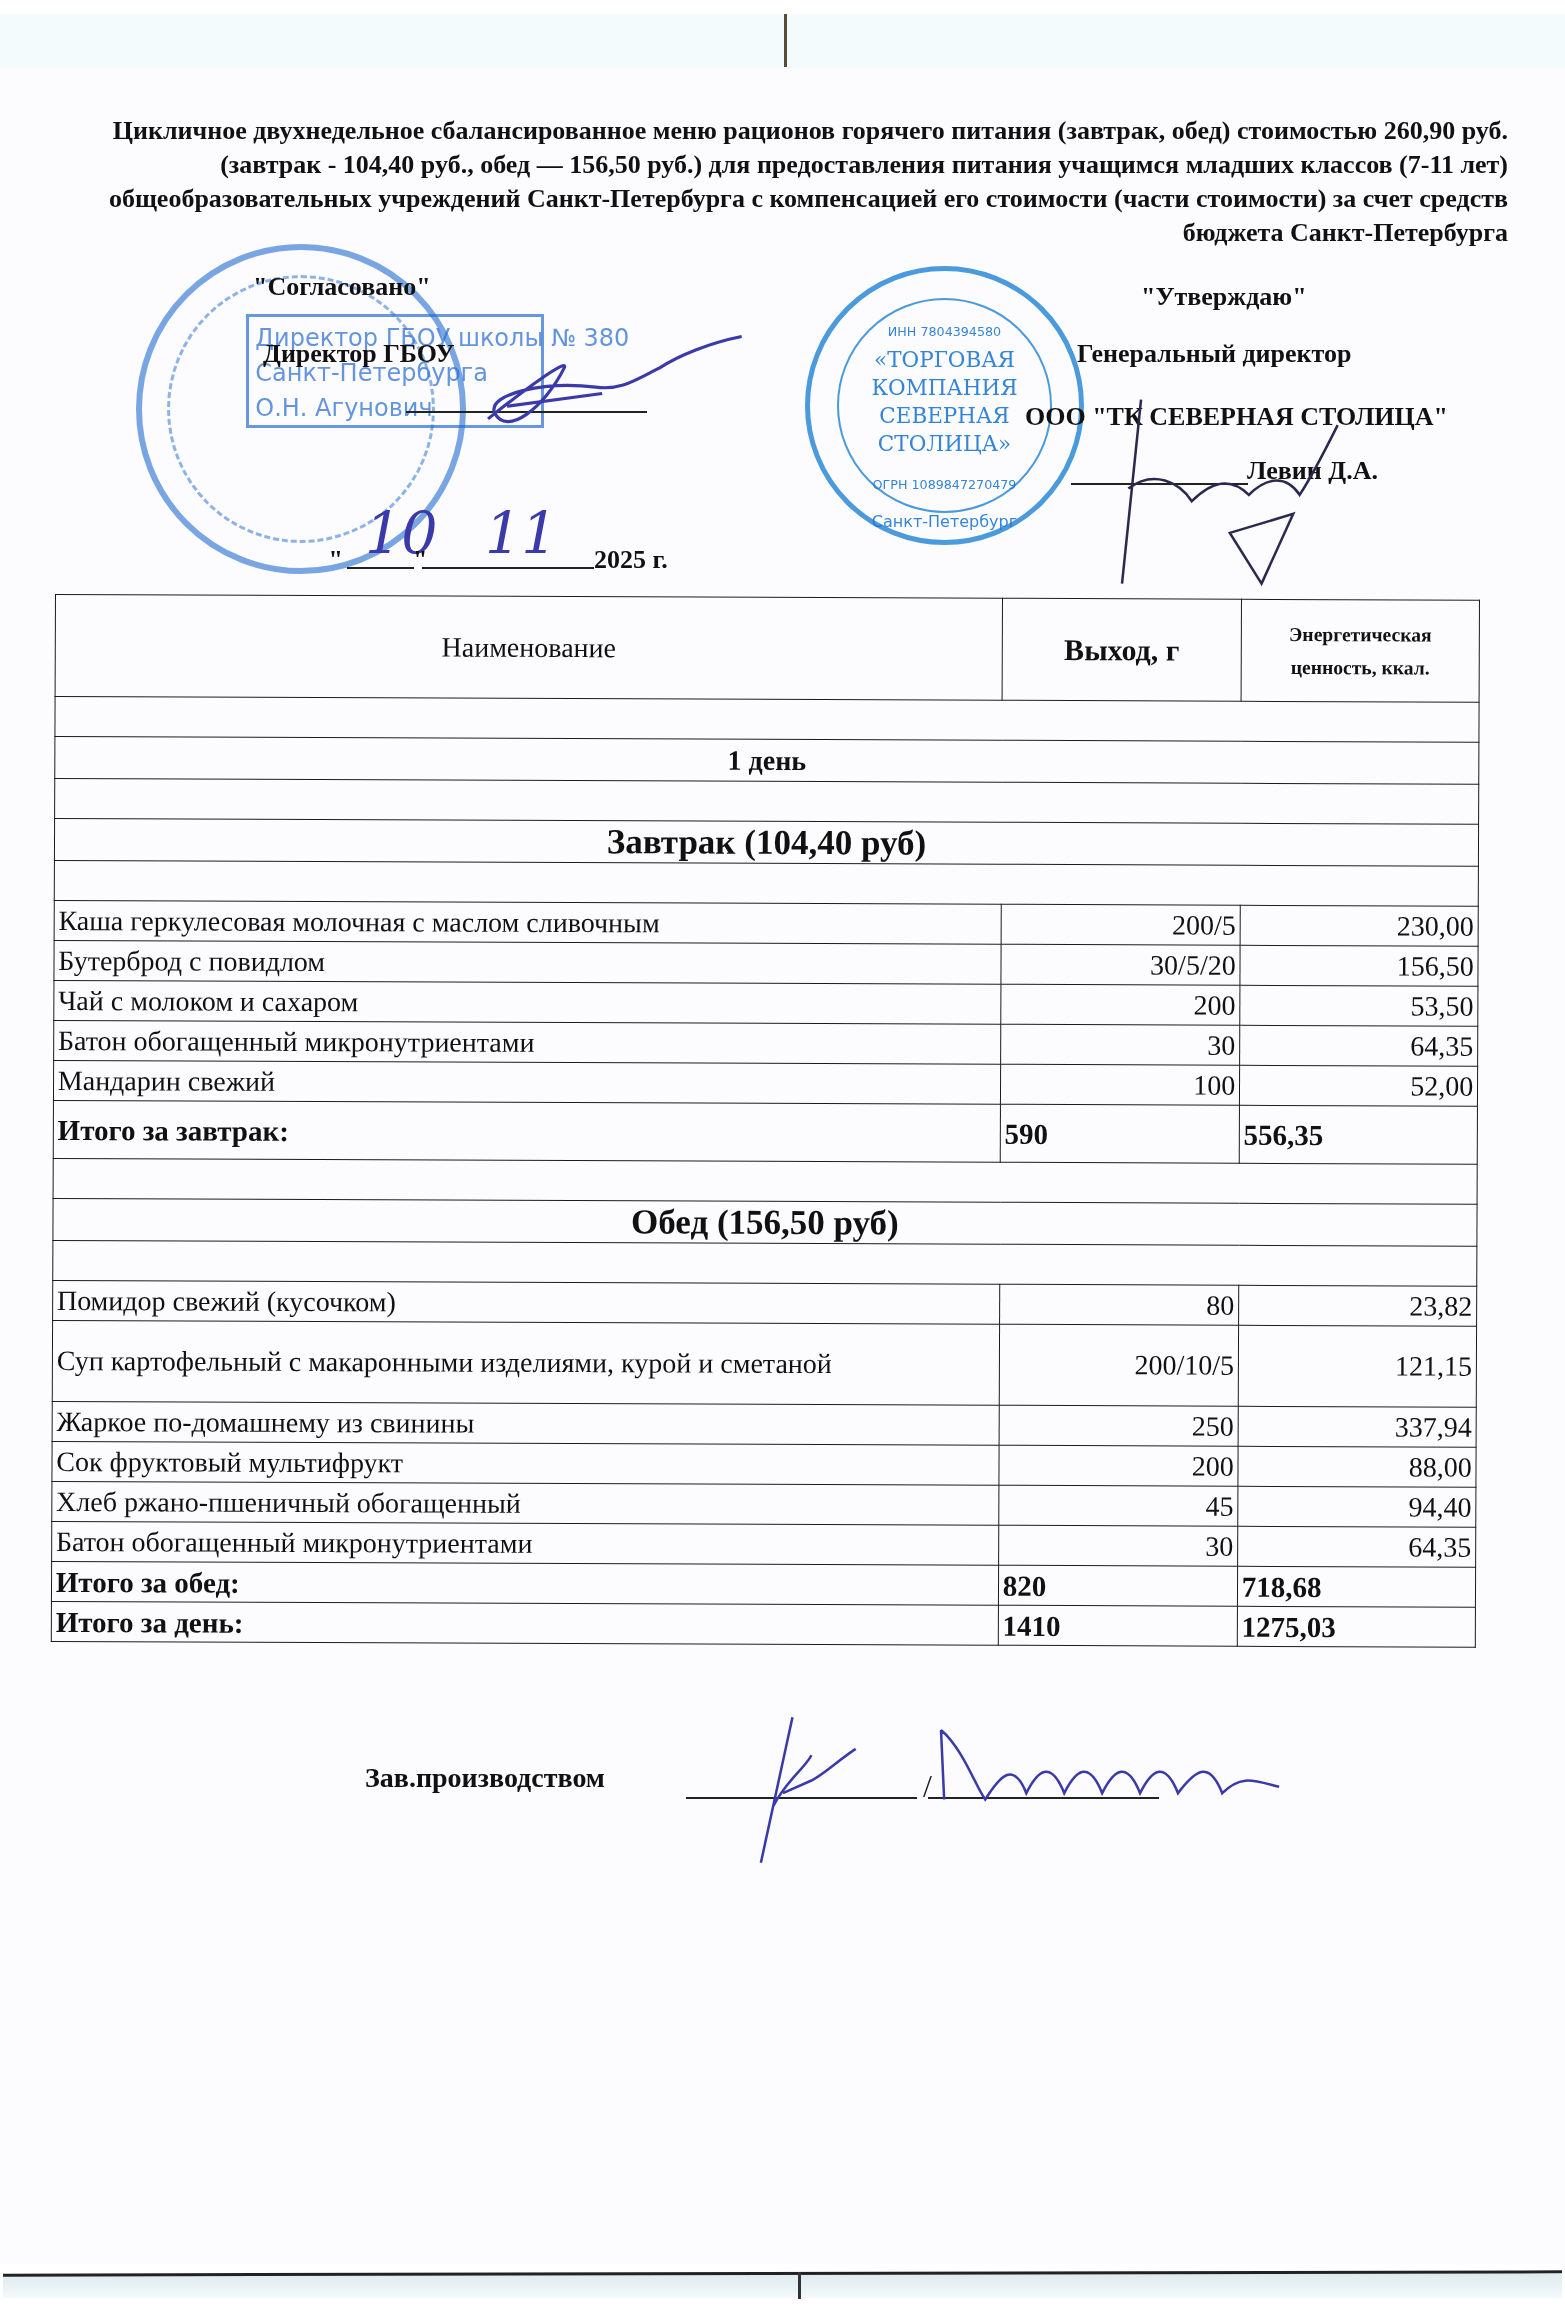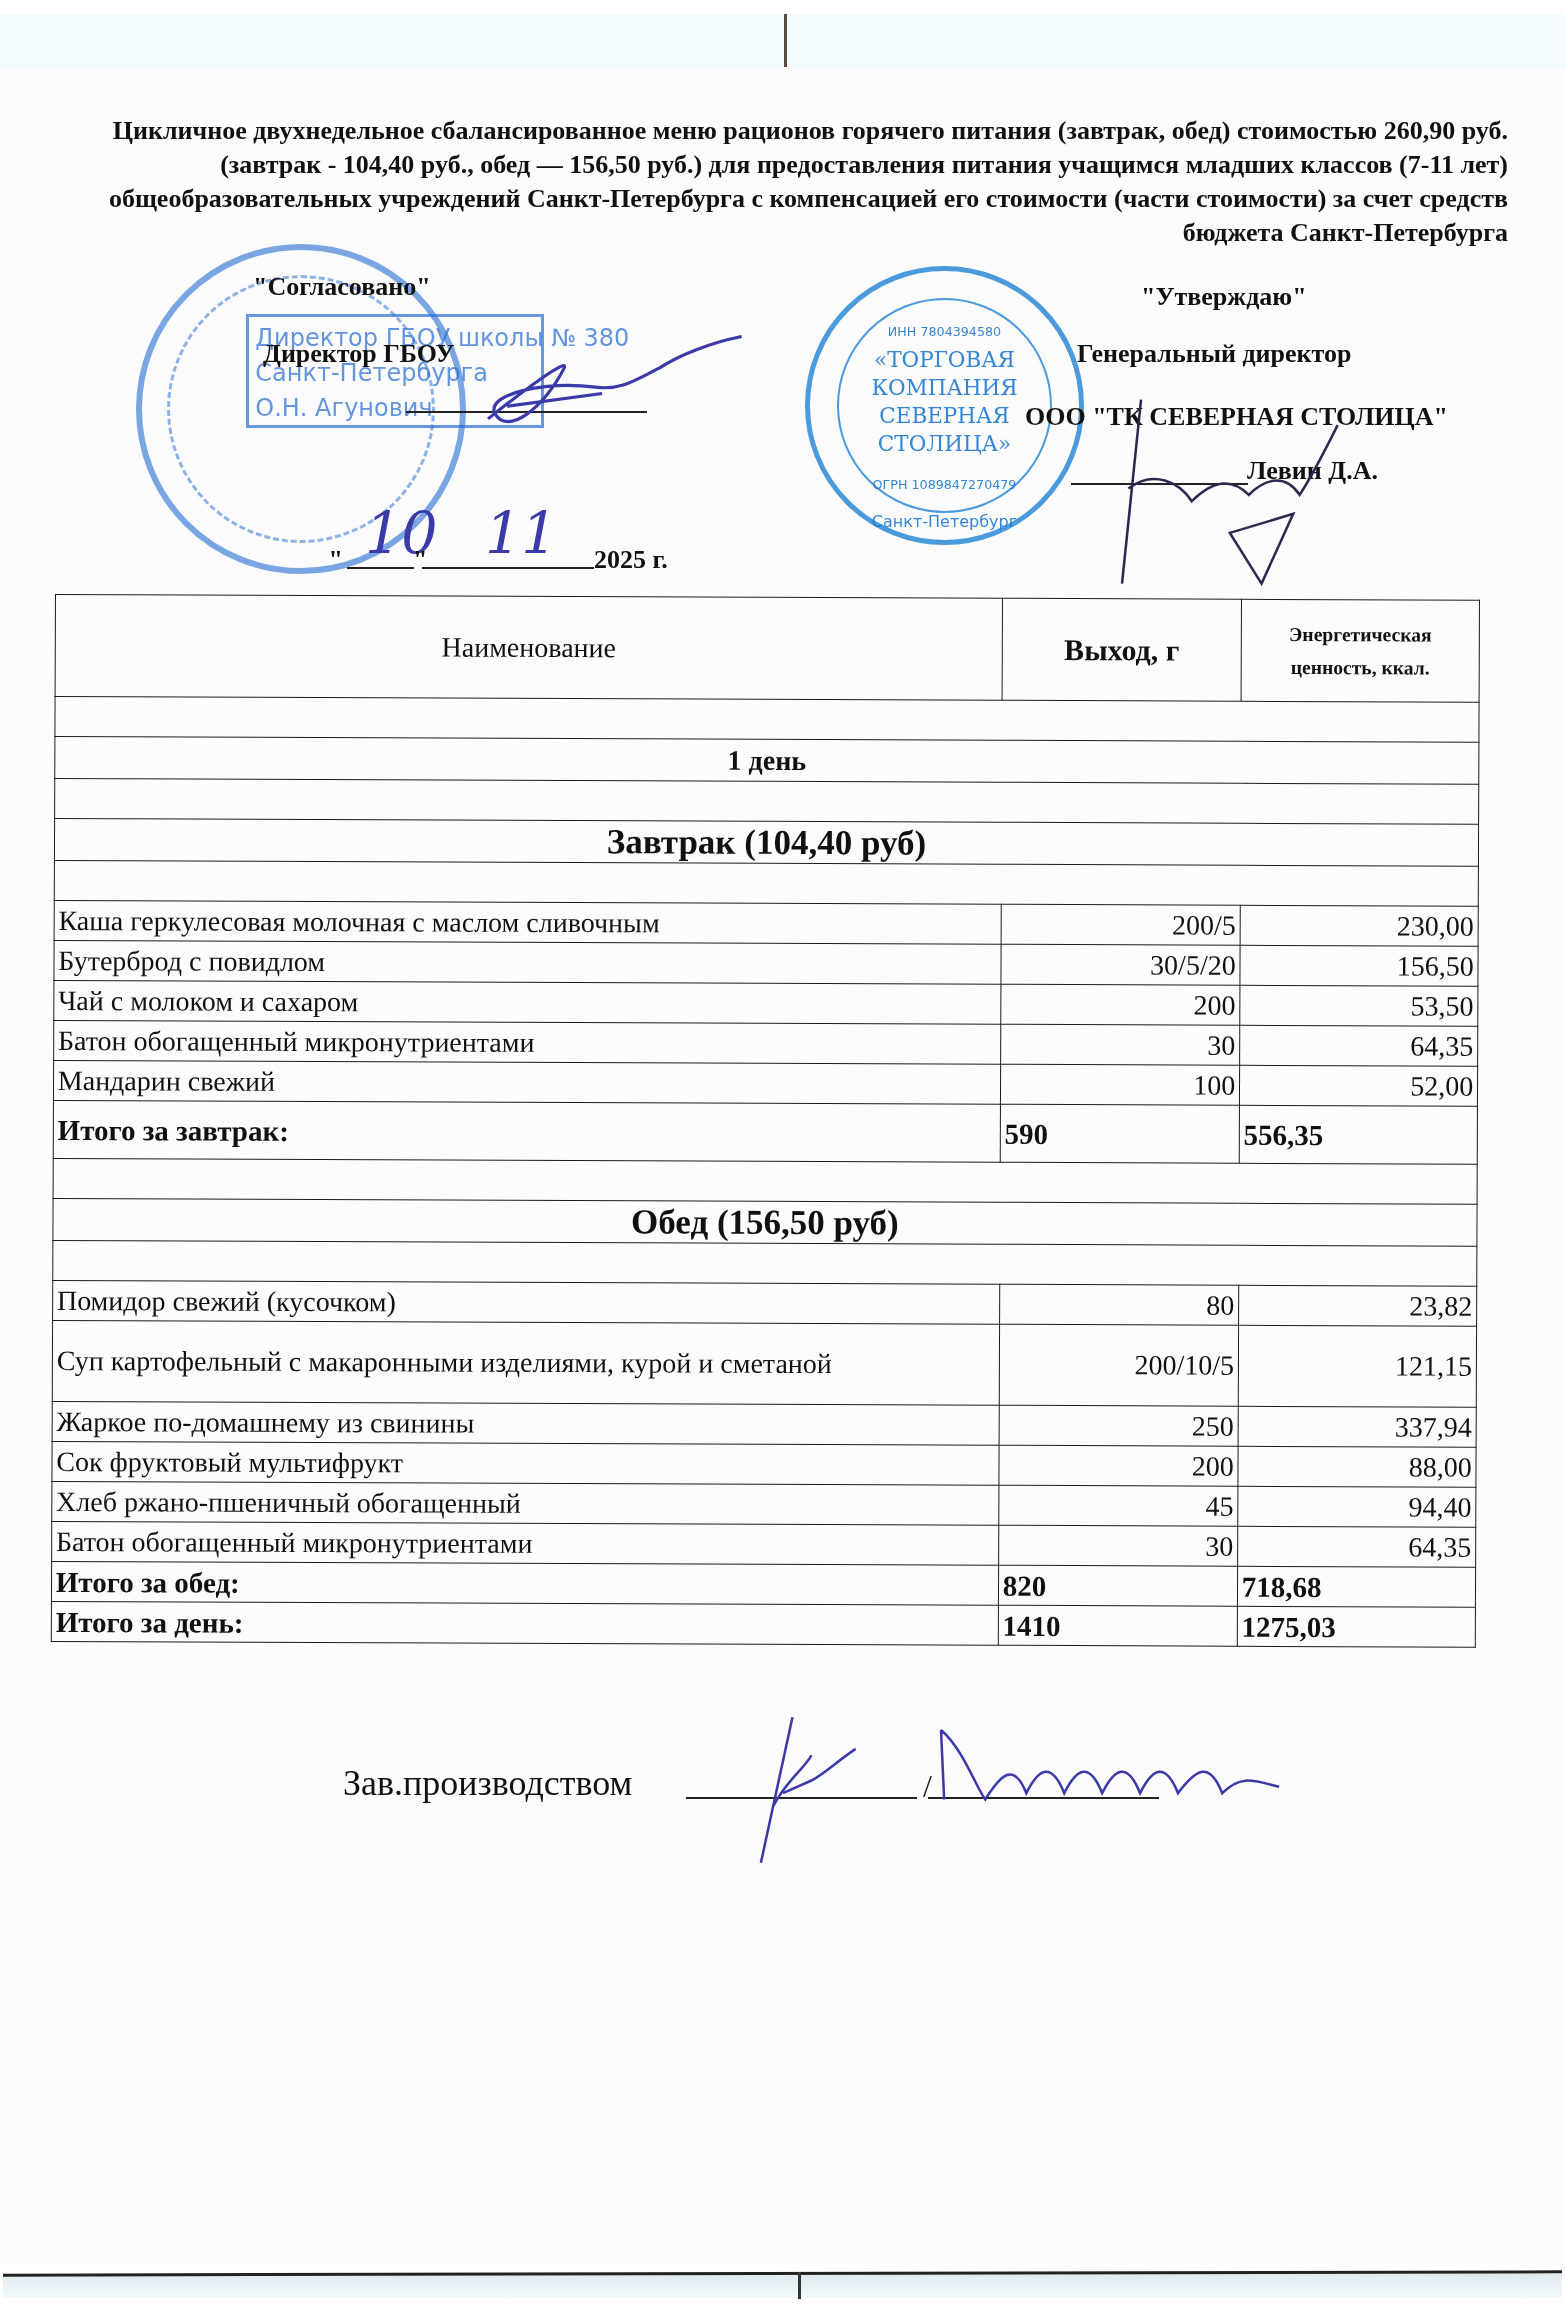--- a/index.html
+++ b/index.html
@@ -57,21 +57,21 @@
   .menu-table .day td { height: 41px; text-align: center; font-weight: bold; font-size: 28px; }
   .menu-table .meal td { height: 41px; text-align: center; font-weight: bold; font-size: 35px; }
   .menu-table .item td { height: 39px; }
   .menu-table .item td.num { text-align: right; }
   .menu-table .item2 td { height: 80px; }
   .menu-table .total td { font-weight: bold; font-size: 29px; }
   .menu-table .total.big td { height: 57px; }
   .menu-table .total.small td { height: 39px; }
   .menu-table td.num { }
 
-  .footer { position: absolute; left: 343px; top: 1762px; font-weight: normal; font-size: 36px; white-space: nowrap; }
+  .footer { position: absolute; left: 365px; top: 1762px; font-weight: bold; font-size: 28px; white-space: nowrap; }
   .footer-line1 { position: absolute; left: 686px; top: 1797px; width: 231px; height: 1.9px; background: #222; }
   .footer-slash { position: absolute; left: 923px; top: 1768px; font-size: 32px; color: #222; }
   .footer-line2 { position: absolute; left: 928px; top: 1797px; width: 231px; height: 1.9px; background: #222; }
 
   
   .stamp-round-left {
     position: absolute; left: 136px; top: 244px; width: 330px; height: 330px;
     border-radius: 50%; border: 6.3px solid rgba(50,120,210,0.65);
     box-sizing: border-box;
   }

